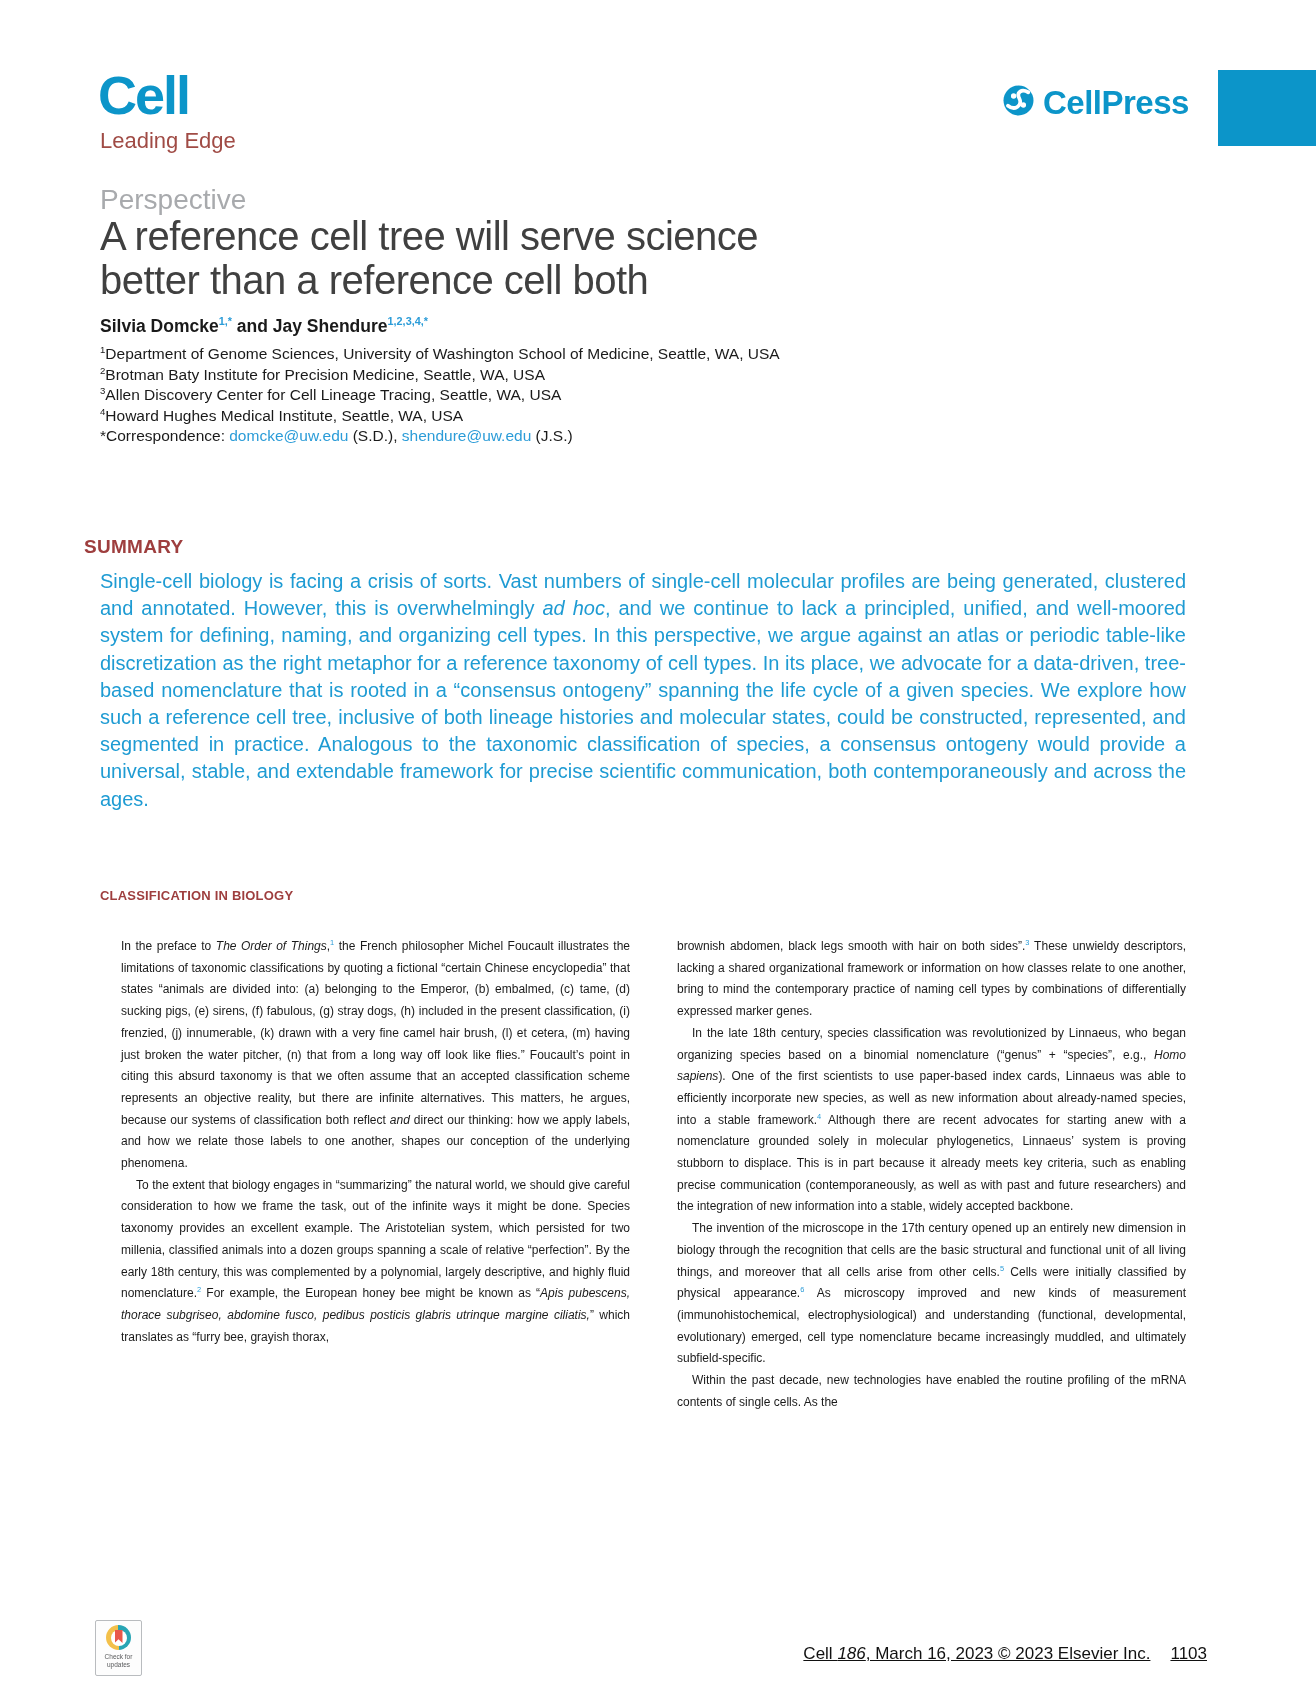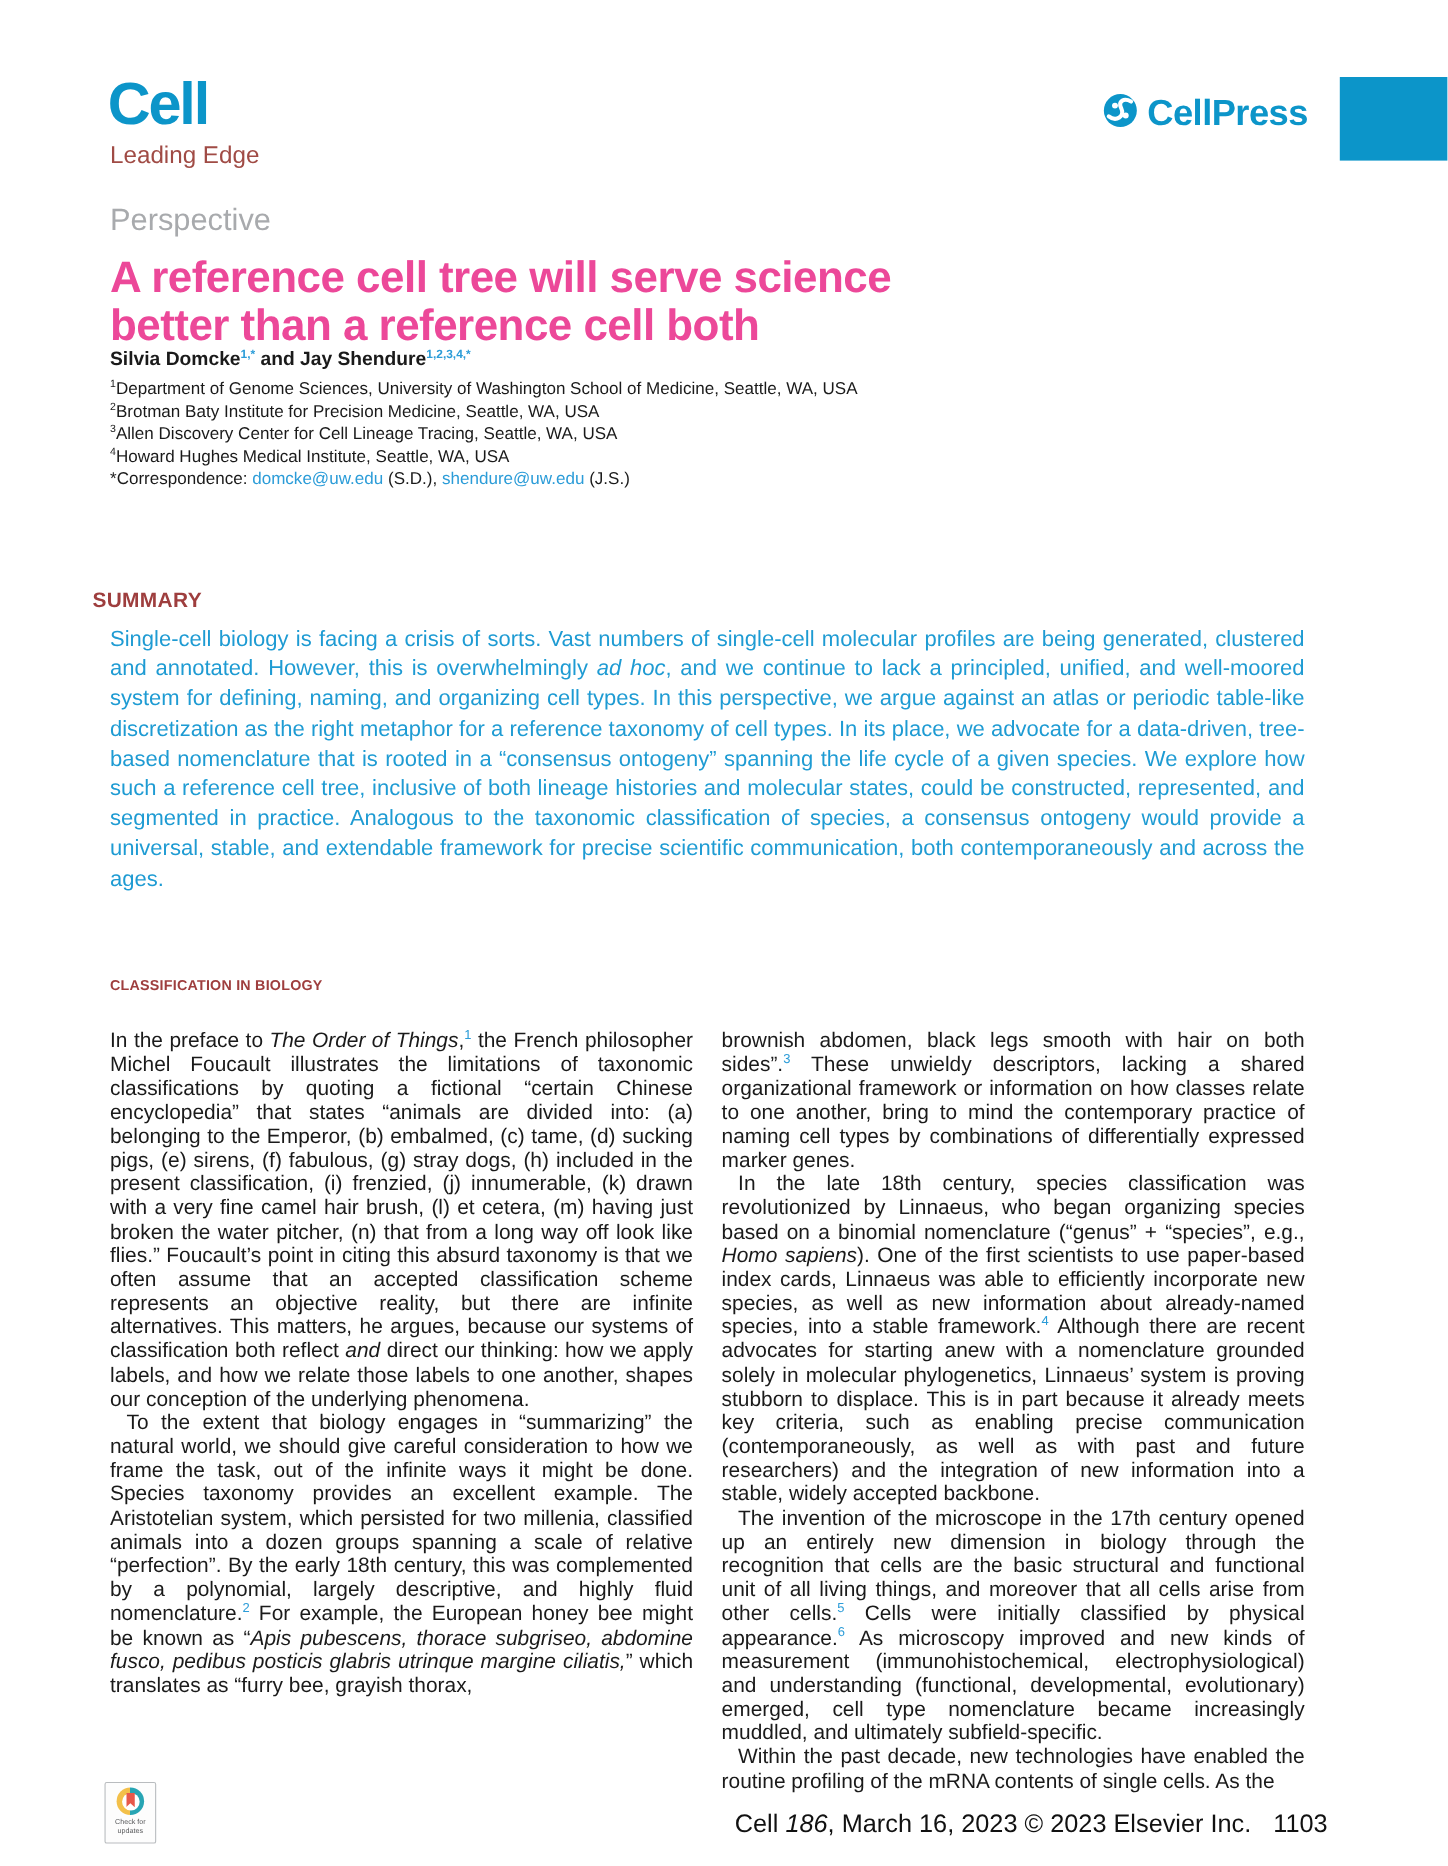--- a/index.html
+++ b/index.html
@@ -19,46 +19,46 @@
   }
   .abs{position:absolute;}
   
   .cell-logo{left:98px;top:64px;font-size:54px;font-weight:bold;letter-spacing:-2px;color:var(--brand-blue);}
   .leading-edge{left:100px;top:128px;font-size:22px;color:#a04b45;}
   .cellpress{left:1002px;top:84px;display:flex;align-items:flex-start;gap:8px;}
   .cellpress-text{font-size:33px;font-weight:bold;letter-spacing:-0.5px;color:var(--brand-blue);}
   .corner-square{left:1218px;top:70px;width:98px;height:76px;background:var(--square-blue);}
   
   .kicker{left:100px;top:184px;font-size:28px;font-weight:normal;color:var(--kicker-gray);}
-  .title{left:100px;top:214px;font-size:40px;line-height:44px;font-weight:bold;letter-spacing:-0.5px;color:#ec4899;margin-top:16px;}
+  .title{left:100px;top:214px;font-size:40px;line-height:44px;font-weight:normal;letter-spacing:-0.5px;color:#404040;}
   
   .authors{left:100px;top:316px;font-size:17.5px;font-weight:bold;}
   .affils{left:100px;top:344px;font-size:15.5px;line-height:20.5px;}
   sup{font-size:62%;vertical-align:super;line-height:0;}
   .link{color:var(--link-blue);}
   
   .summary-heading{left:84px;top:536px;font-size:19px;font-weight:bold;letter-spacing:0.3px;color:var(--heading-maroon);}
   .summary-body{left:100px;top:568px;width:1086px;font-size:20px;line-height:27.2px;
     text-align:justify;color:var(--summary-blue);}
   
   .section-heading{left:100px;top:888px;font-size:13px;font-weight:bold;letter-spacing:0.2px;color:var(--heading-maroon);}
   .columns{left:100px;top:936px;width:1086px;display:flex;gap:26px;}
-  .col{width:530px;font-size:19px;line-height:21.7px;text-align:justify;}
+  .col{width:530px;font-size:12px;line-height:21.7px;text-align:justify;margin-left:21px;}
   .col p{margin:0;}
   .col p.indent{text-indent:15px;}
   
   .badge{left:95px;top:1620px;width:47px;height:56px;border:1px solid #b9bcbf;border-radius:2px;
     background:#fdfdfd;display:flex;flex-direction:column;align-items:center;padding-top:4px;cursor:pointer;}
   .badge-ring{width:25px;height:25px;border-radius:50%;
     background:conic-gradient(#28a5b4 0 50%, #f3c04a 50% 100%);position:relative;}
   .badge-ring::after{content:"";position:absolute;left:4.5px;top:4.5px;width:16px;height:16px;border-radius:50%;background:#fff;}
   .badge-bookmark{position:absolute;left:8.5px;top:5px;width:8px;height:13px;background:#e8584a;z-index:2;
     clip-path:polygon(0 0,100% 0,100% 100%,50% 72%,0 100%);}
   .badge-label{font-size:6.5px;line-height:7.5px;color:#58595b;text-align:center;margin-top:3px;}
-  .footer-citation{top:1644px;right:109px;font-size:23px;color:#111;white-space:pre;}
+  .footer-citation{top:1644px;right:109px;font-size:17px;color:#111;white-space:pre;text-decoration:underline;}
   .footer-citation .pagenum{margin-left:20px;}
 </style>
 </head>
 <body>
 
 <div class="abs cell-logo">Cell</div>
 <div class="abs leading-edge">Leading Edge</div>
 
 <div class="abs cellpress">
   <span style="display:inline-flex;">

